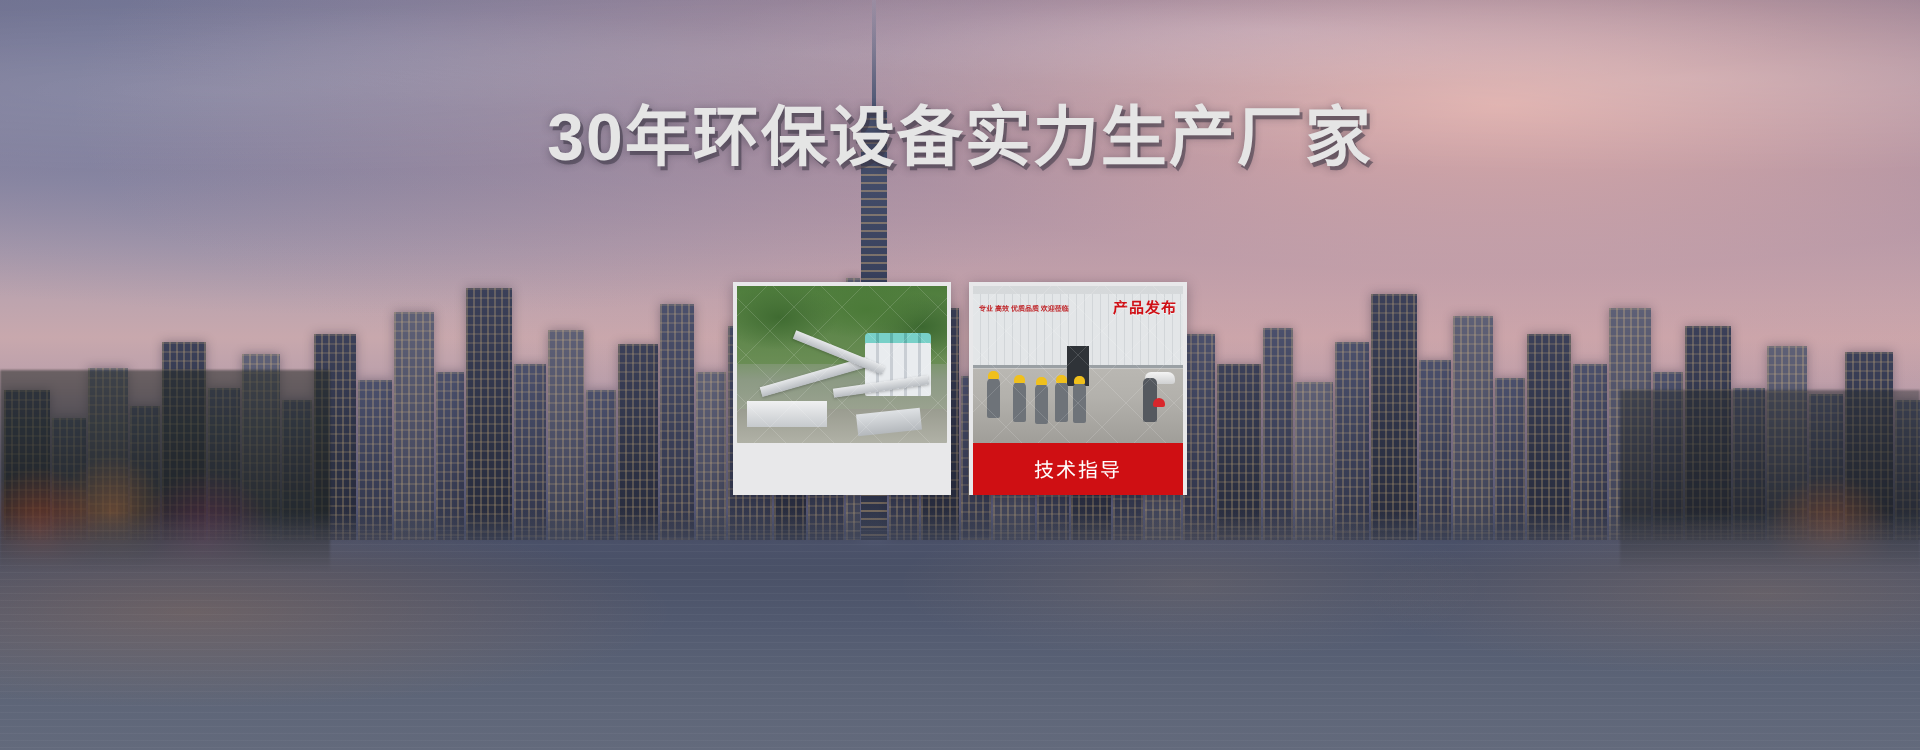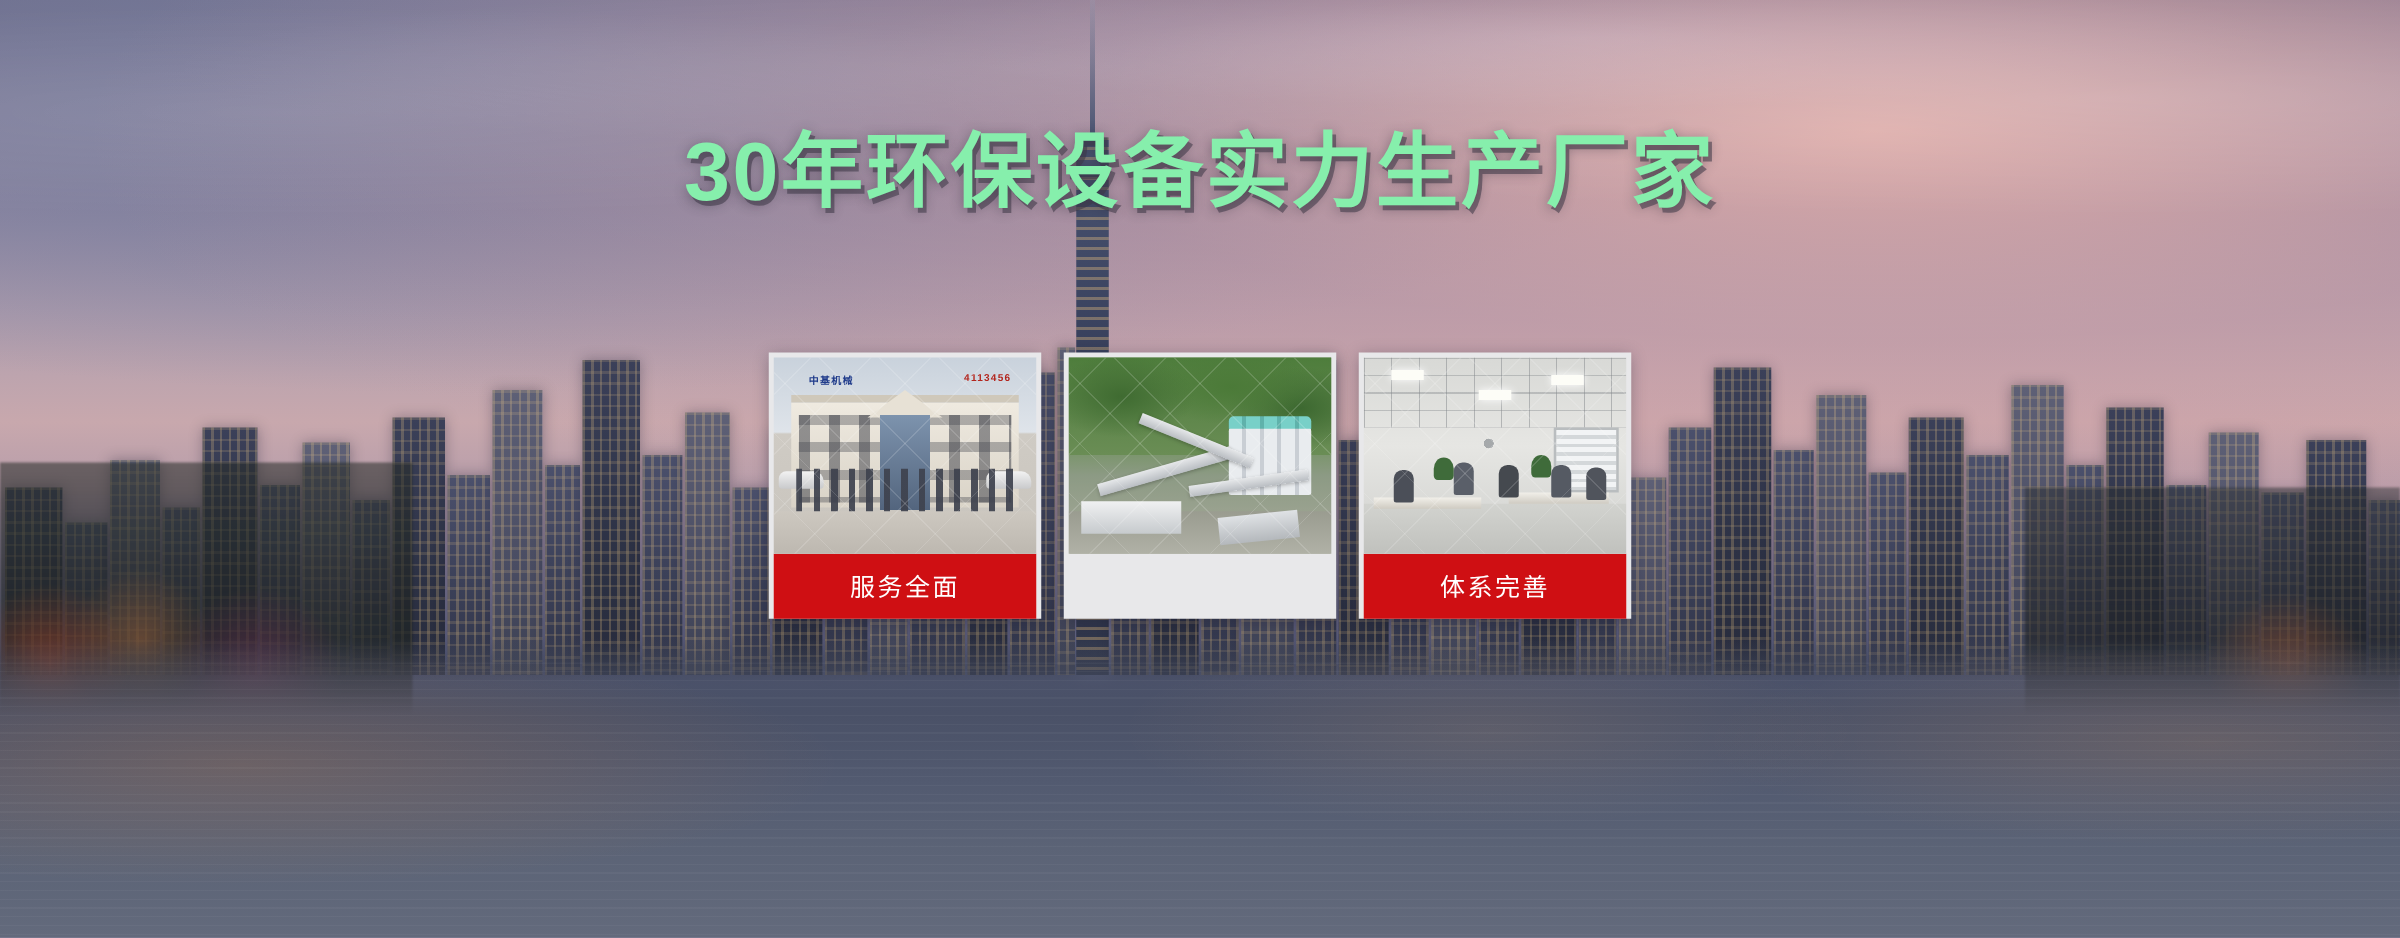--- a/index.html
+++ b/index.html
@@ -125,21 +125,21 @@
     filter:blur(1px);
   }
 
   
   .headline{
     position:absolute; left:0; right:0; top:104px;
     text-align:center;
     font-size:66px; line-height:1;
     font-weight:700;
     letter-spacing:2px;
-    color:#86efac;
+    color:#e5e5e5;
     text-shadow:
       3px 4px 0 rgba(60,55,70,.55),
       0 2px 10px rgba(40,36,52,.45);
     white-space:nowrap;
   }
 
   
   .subtitle-wrap{
     position:absolute; left:0; right:0; top:190px;
     display:flex; justify-content:center;
@@ -424,68 +424,51 @@
 
   <div class="water"></div>
   <div class="water-glow"></div>
   <div class="water-streaks"></div>
 
   <div class="headline">30年环保设备实力生产厂家</div>
 
 
   <div class="cards">
 
-    <div class="card">
-      <div class="card-photo p1">
-        <div class="facade"></div>
-        <div class="pediment"></div>
-        <div class="entry"></div>
-        <div class="sign">中基机械</div>
-        <div class="phone">4113456</div>
-        <div class="ground"></div>
-        <div class="carL"></div>
-          <div class="carR"></div>
-        <div class="staff"></div>
-        <div class="wm"></div>
-      </div>
-      <div class="card-label">服务全面</div>
-    </div>
 
     <div class="card">
       <div class="card-photo p2">
         <div class="forest"></div>
         <div class="silos"></div>
         <div class="conv1"></div>
           <div class="conv2"></div>
           <div class="conv3"></div>
         <div class="yard"></div>
         <div class="shed"></div>
           <div class="shed2"></div>
         <div class="wm"></div>
       </div>
     </div>
 
+
     <div class="card">
-      <div class="card-photo p3">
-        <div class="ceil"></div>
-        <div class="lamp l1"></div>
-          <div class="lamp l2"></div>
-          <div class="lamp l3"></div>
-        <div class="win"></div>
-        <div class="wallart"></div>
-        <div class="floor"></div>
-        <div class="plant pl1"></div>
-          <div class="plant pl2"></div>
-        <div class="deskL"></div>
-          <div class="deskR"></div>
-        <div class="person pa"></div>
-          <div class="person pb"></div>
-        <div class="person pc"></div>
-          <div class="person pd"></div>
-          <div class="person pe"></div>
+      <div class="card-photo p4">
+        <div class="wall"></div>
+        <div class="bigsign">产品发布</div>
+        <div class="smallsign">专业  高效
+优质品质  欢迎莅临</div>
+        <div class="door"></div>
+        <div class="lot"></div>
+        <div class="car"></div>
+        <div class="worker w1"></div>
+          <div class="worker w2"></div>
+          <div class="worker w3"></div>
+        <div class="worker w4"></div>
+          <div class="worker w5"></div>
+        <div class="boss"></div>
+          <div class="helmet"></div>
         <div class="wm"></div>
       </div>
-      <div class="card-label">体系完善</div>
+      <div class="card-label">技术指导</div>
     </div>
-
 
   </div>
 </div>
 
 </body></html>

